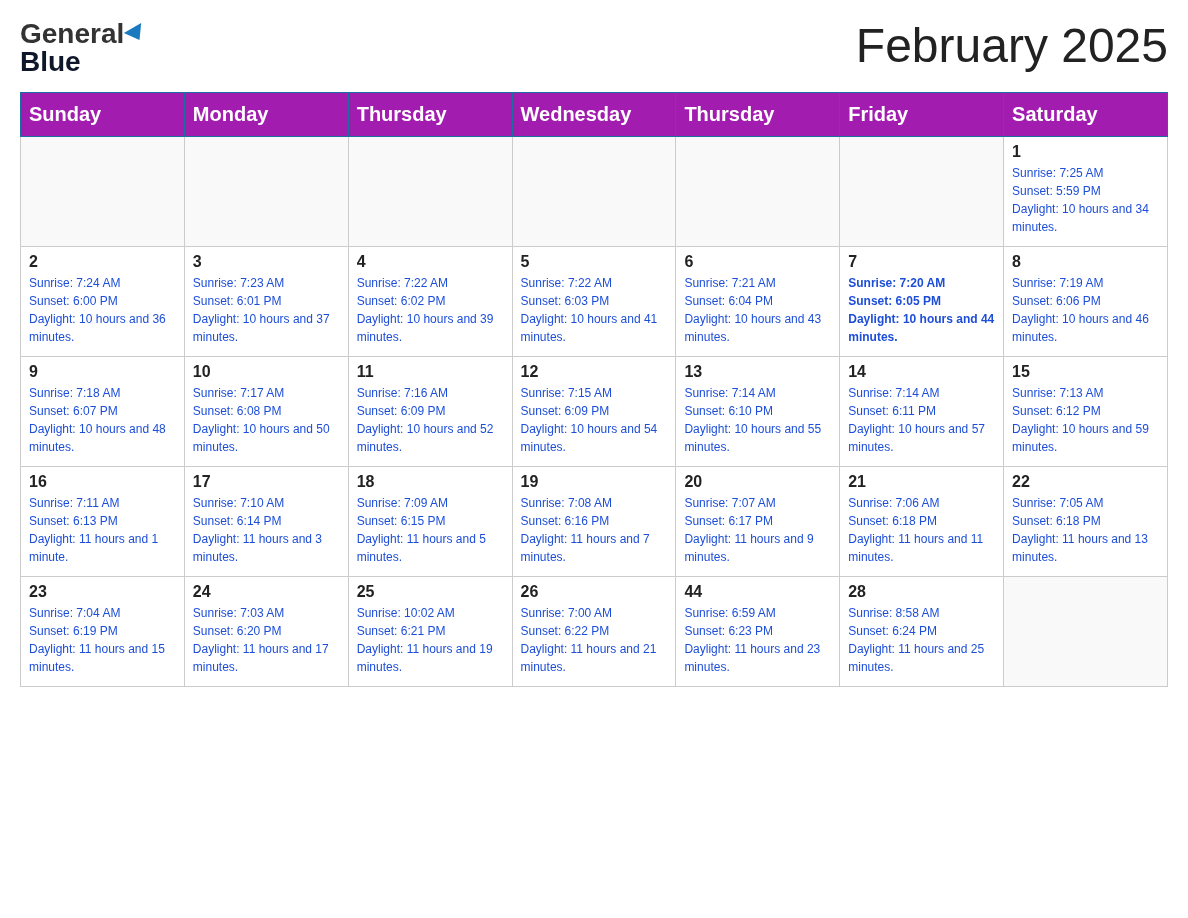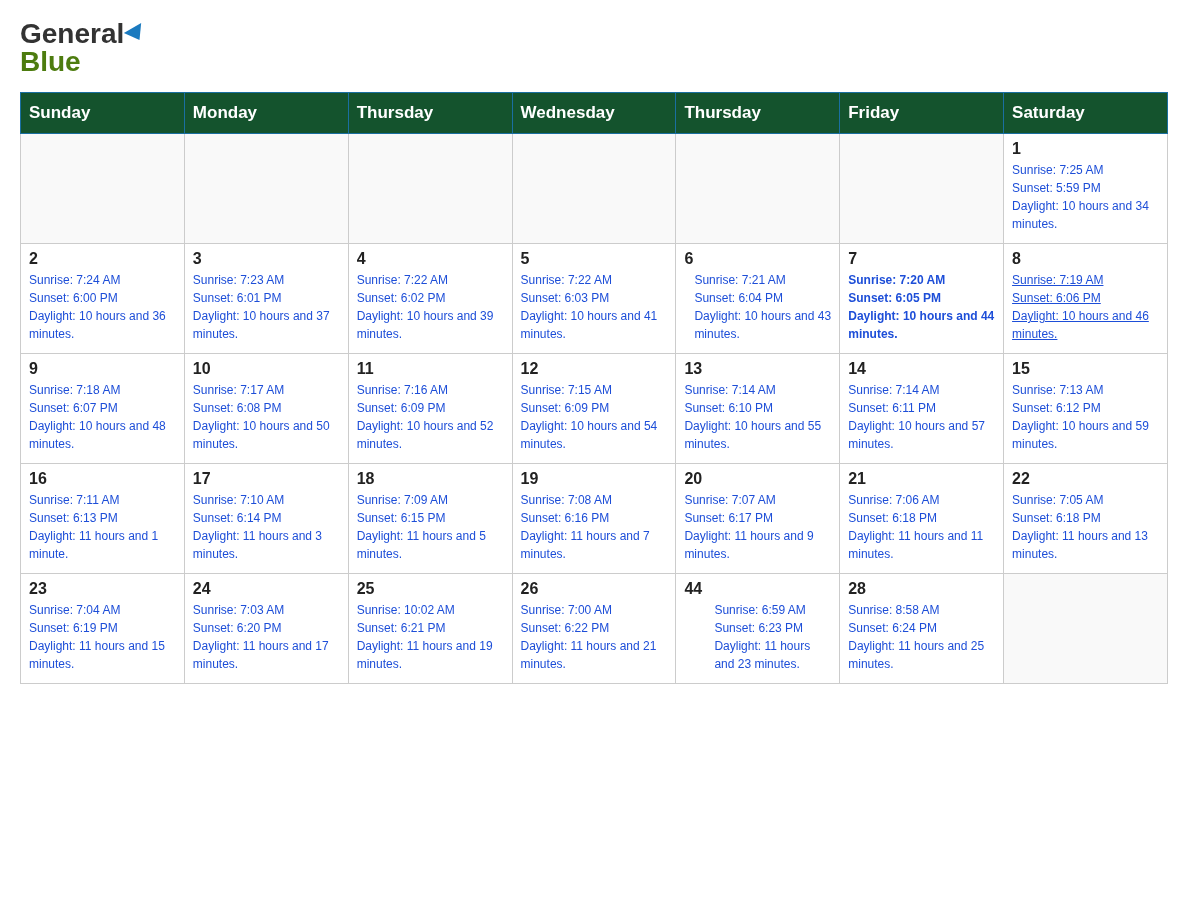--- a/index.html
+++ b/index.html
@@ -26,21 +26,21 @@
       font-weight: bold;
       color: #333;
       line-height: 1;
     }
     .logo-general span {
       color: #1a7abf;
     }
     .logo-blue {
       font-size: 28px;
       font-weight: bold;
-      color: #4d7c0f;
+      color: #0f172a;
       line-height: 1;
     }
     .logo-triangle {
       display: inline-block;
       width: 0;
       height: 0;
       border-left: 10px solid transparent;
       border-right: 10px solid transparent;
       border-top: 14px solid #1a7abf;
       margin-left: 2px;
@@ -61,23 +61,23 @@
     .location {
       font-size: 22px;
       color: #444;
     }
     .calendar {
       width: 100%;
       border-collapse: collapse;
       border: 1px solid #ccc;
     }
     .calendar th {
-      background-color: #14532d;
+      background-color: #a21caf;
       color: #fff;
-      font-size: 17px;
+      font-size: 20px;
       font-weight: bold;
       padding: 10px 8px;
       text-align: left;
       border: 1px solid #1a6fa0;
     }
     .calendar td {
       width: calc(100% / 7);
       vertical-align: top;
       border: 1px solid #ccc;
       padding: 6px 8px;
@@ -107,20 +107,21 @@
 <body>
 
 <div class="header">
   <div class="logo">
     <div>
       <span class="logo-general">General<span class="logo-triangle"></span></span>
     </div>
     <div class="logo-blue">Blue</div>
   </div>
   <div class="title-section">
+    <div class="month-year">February 2025</div>
   </div>
 </div>
 
 <table class="calendar">
   <thead>
     <tr>
       <th>Sunday</th>
       <th>Monday</th>
       <th>Thursday</th>
       <th>Wednesday</th>
@@ -164,33 +165,33 @@
 Daylight: 10 hours and 39 minutes.</div>
         </td>
         <td class="row-divider">
           <span class="day-number">5</span>
           <div class="day-info" style="white-space: pre-line;">Sunrise: 7:22 AM
 Sunset: 6:03 PM
 Daylight: 10 hours and 41 minutes.</div>
         </td>
         <td class="row-divider">
           <span class="day-number">6</span>
-          <div class="day-info" style="white-space: pre-line; margin-left: 10px;">Sunrise: 7:21 AM
+          <div class="day-info" style="white-space: pre-line;">Sunrise: 7:21 AM
 Sunset: 6:04 PM
 Daylight: 10 hours and 43 minutes.</div>
         </td>
         <td class="row-divider">
           <span class="day-number">7</span>
           <div class="day-info" style="white-space: pre-line; font-weight: bold;">Sunrise: 7:20 AM
 Sunset: 6:05 PM
 Daylight: 10 hours and 44 minutes.</div>
         </td>
         <td class="row-divider">
           <span class="day-number">8</span>
-          <div class="day-info" style="white-space: pre-line; text-decoration: underline;">Sunrise: 7:19 AM
+          <div class="day-info" style="white-space: pre-line;">Sunrise: 7:19 AM
 Sunset: 6:06 PM
 Daylight: 10 hours and 46 minutes.</div>
         </td>
       </tr>
       <tr>
         <td class="row-divider">
           <span class="day-number">9</span>
           <div class="day-info" style="white-space: pre-line;">Sunrise: 7:18 AM
 Sunset: 6:07 PM
 Daylight: 10 hours and 48 minutes.</div>
@@ -296,21 +297,21 @@
 Daylight: 11 hours and 19 minutes.</div>
         </td>
         <td class="row-divider">
           <span class="day-number">26</span>
           <div class="day-info" style="white-space: pre-line;">Sunrise: 7:00 AM
 Sunset: 6:22 PM
 Daylight: 11 hours and 21 minutes.</div>
         </td>
         <td class="row-divider">
           <span class="day-number">44</span>
-          <div class="day-info" style="white-space: pre-line; margin-left: 30px;">Sunrise: 6:59 AM
+          <div class="day-info" style="white-space: pre-line;">Sunrise: 6:59 AM
 Sunset: 6:23 PM
 Daylight: 11 hours and 23 minutes.</div>
         </td>
         <td class="row-divider">
           <span class="day-number">28</span>
           <div class="day-info" style="white-space: pre-line;">Sunrise: 8:58 AM
 Sunset: 6:24 PM
 Daylight: 11 hours and 25 minutes.</div>
         </td>
         <td class="row-divider empty-cell"></td>

